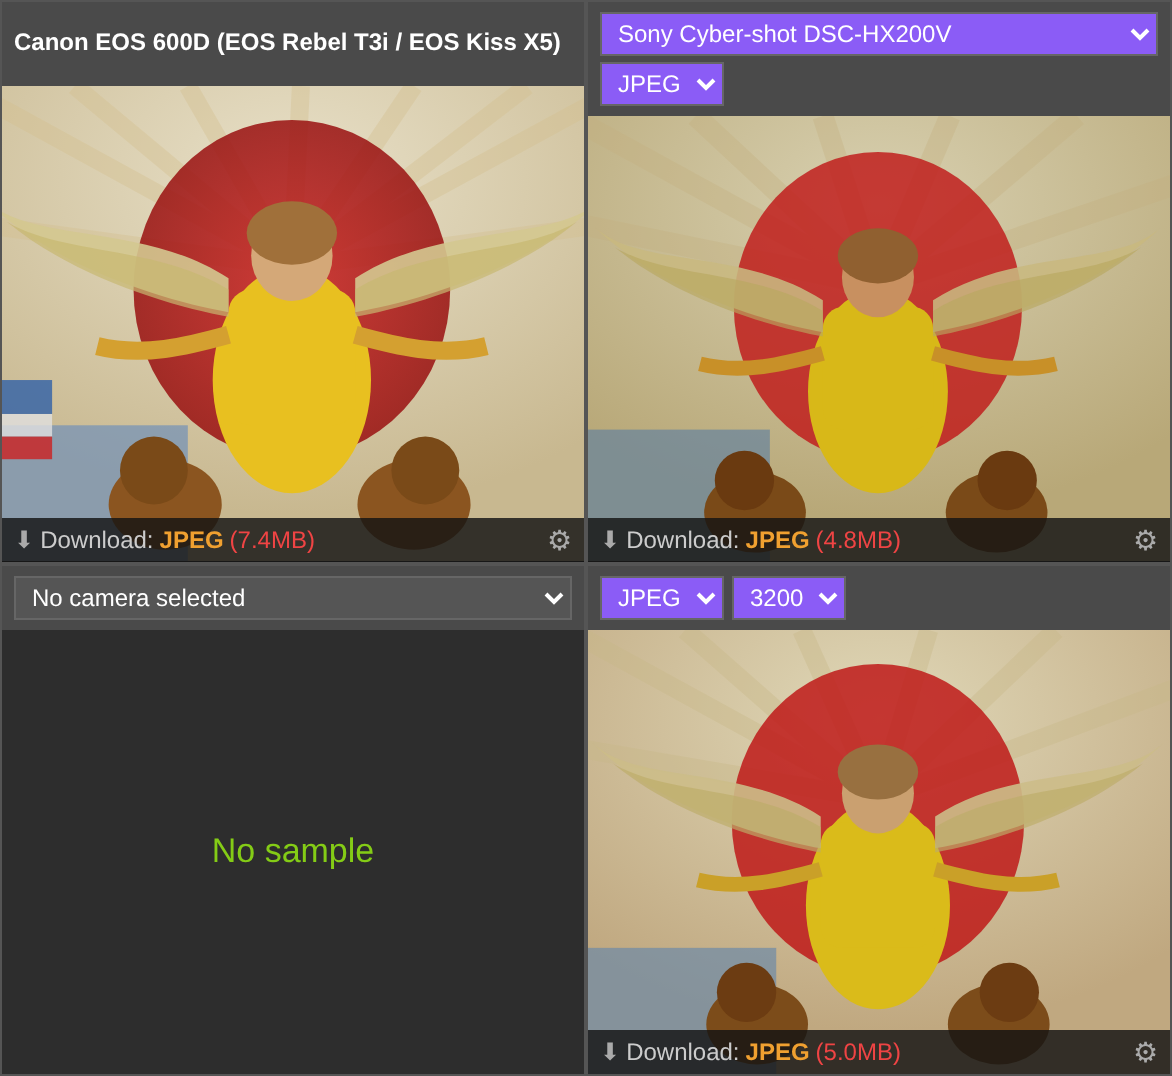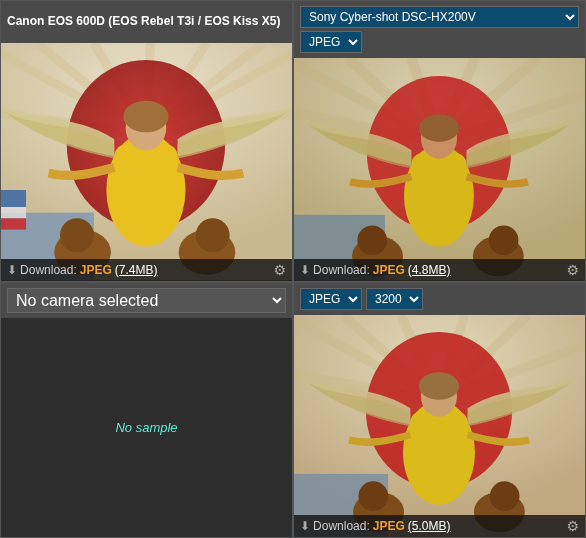--- a/index.html
+++ b/index.html
@@ -40,21 +40,21 @@
     }
 
     .cell-header.stacked {
       display: flex;
       flex-direction: column;
       gap: 3px;
       padding: 5px 6px;
     }
 
     .cell-header select {
-      background: #0c4a6e;
+      background: #8b5cf6;
       color: #fff;
       border: 1px solid #666;
       padding: 2px 4px;
       font-size: 12px;
       width: 100%;
       cursor: pointer;
       appearance: auto;
     }
 
     .cell-header .inline-selects {
@@ -105,34 +105,32 @@
       align-items: center;
       gap: 3px;
     }
 
     .dl-bar .dl-type {
       color: #f0a030;
       font-weight: bold;
     }
 
     .dl-bar .dl-size {
-      color: #ffffff;
-      text-decoration: underline;
+      color: #ef4444;
     }
 
     .dl-bar .dl-gear {
       color: #aaa;
       font-size: 14px;
       cursor: pointer;
     }
 
     .no-sample-text {
-      color: #5eead4;
-      font-size: 13px;
-      font-style: italic;
+      color: #84cc16;
+      font-size: 17px;
     }
 
     select option {
       background: #444;
       color: #fff;
     }
   </style>
 </head>
 <body>
 
@@ -269,21 +267,21 @@
           <span class="dl-type" style="cursor:pointer;">JPEG</span>
           <span class="dl-size">(4.8MB)</span>
         </div>
         <span class="dl-gear">⚙</span>
       </div>
     </div>
   </div>
 
   <div class="cell">
     <div class="cell-header" style="padding:5px 6px;">
-      <select style="width:100%; background:#555; color:#fff; border:1px solid #666; padding:2px 4px; font-size:16px; cursor:pointer;">
+      <select style="width:100%; background:#555; color:#fff; border:1px solid #666; padding:2px 4px; font-size:12px; cursor:pointer;">
         <option>No camera selected</option>
         <option>Canon EOS 600D</option>
         <option>Sony Cyber-shot DSC-HX200V</option>
       </select>
     </div>
     <div class="cell-body no-sample-bg">
       <span class="no-sample-text">No sample</span>
     </div>
   </div>
 

